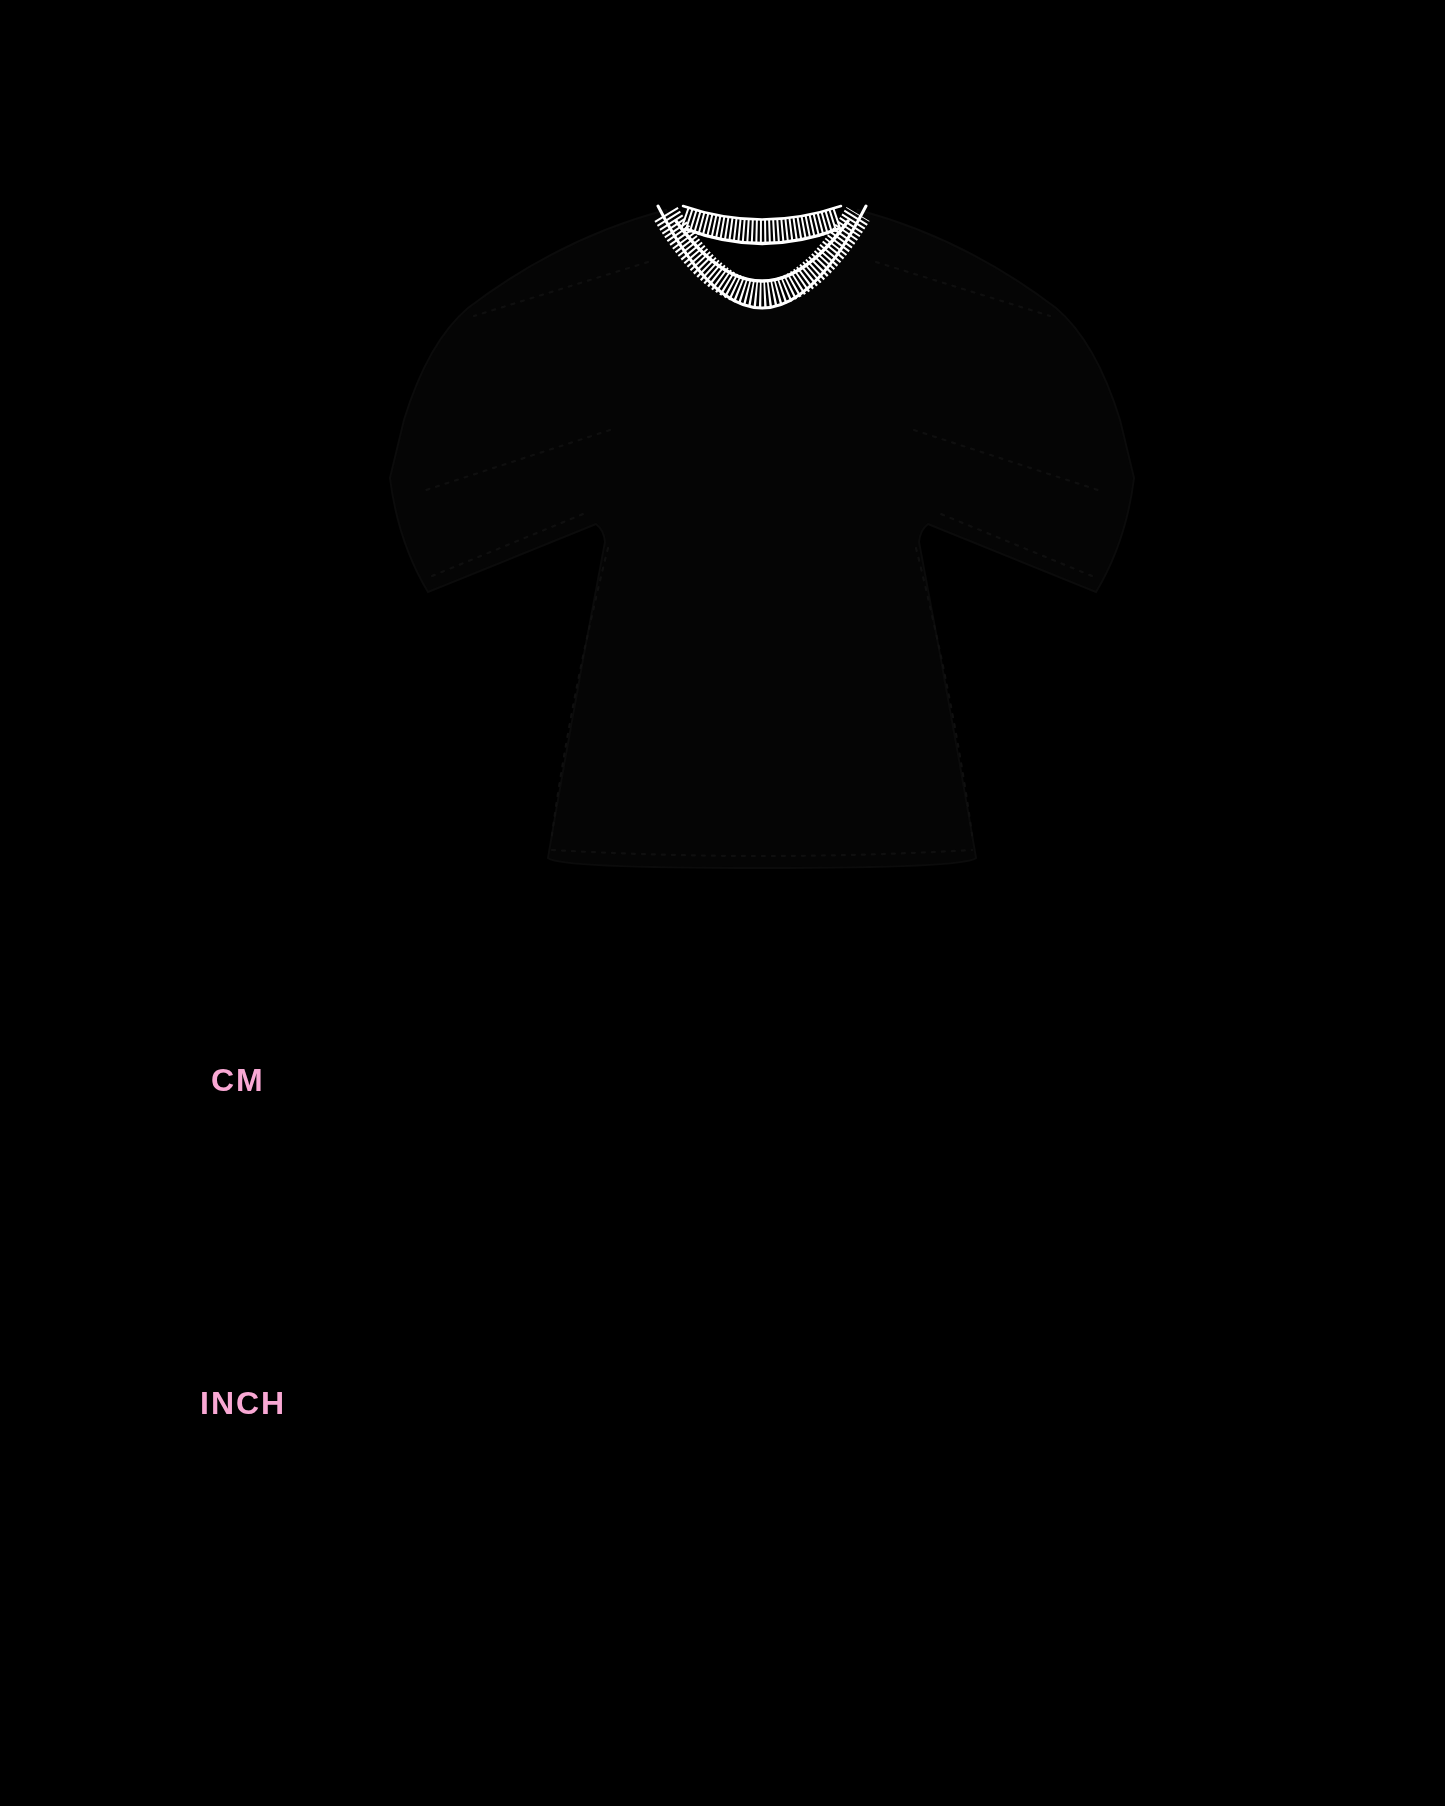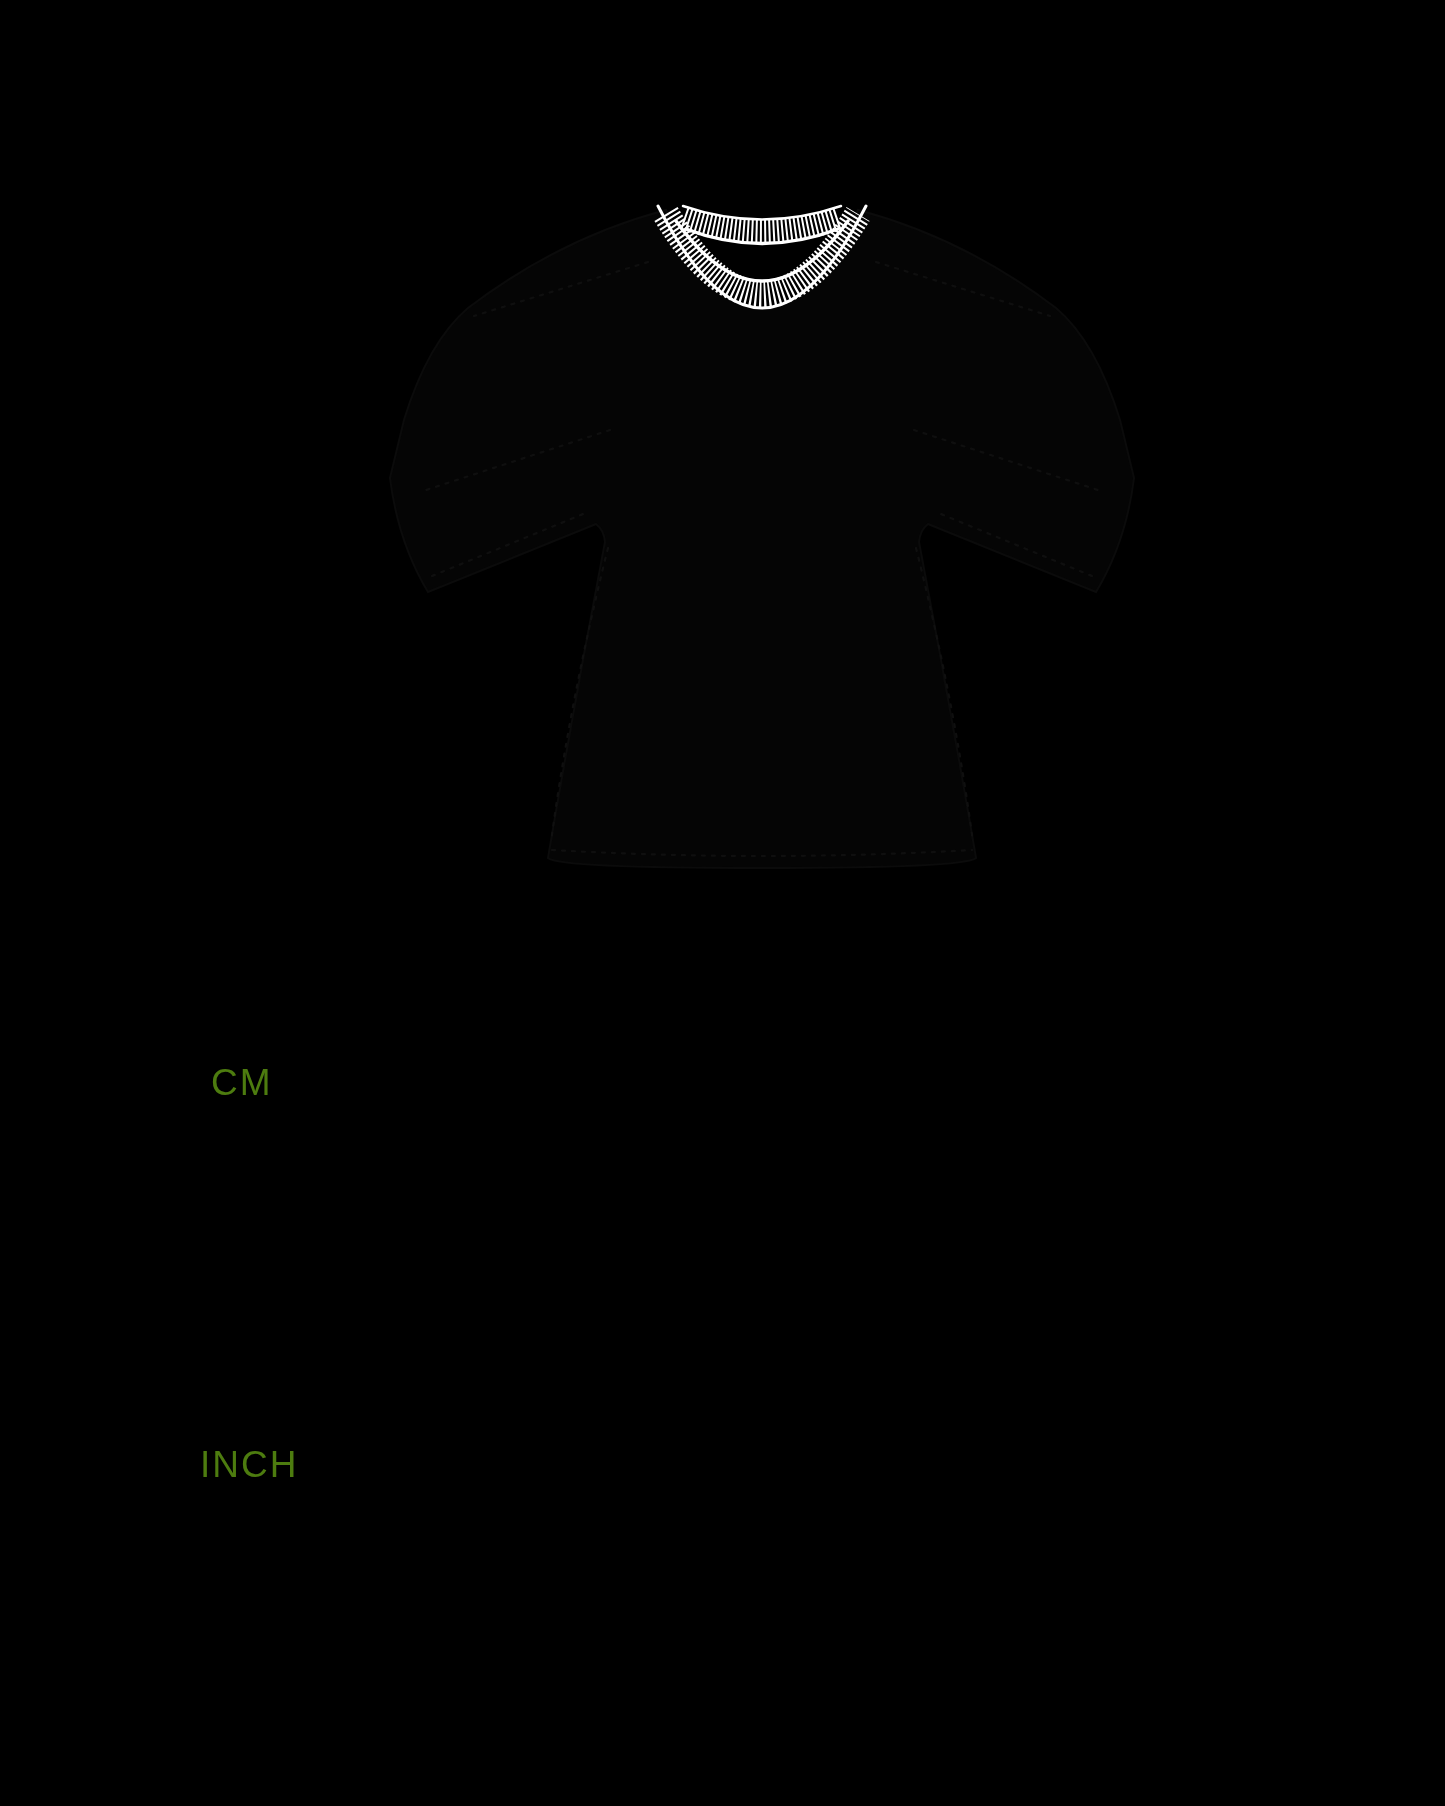--- a/index.html
+++ b/index.html
@@ -43,29 +43,29 @@
   }
   .rib-back  { stroke-width: 24; stroke-dasharray: 2 2.3; }
   .rib-front { stroke-width: 27; stroke-dasharray: 2 2.4; }
   .collar-edge { fill: none; stroke-linecap: round; }
   .edge-back-bottom  { stroke-width: 3.4; }
   .edge-back-top     { stroke-width: 2.4; }
   .edge-front-inner  { stroke-width: 3.4; }
   .edge-front-outer  { stroke-width: 3.0; }
   .unit-label {
     position: absolute;
-    color: #4d7c0f;
-    font-weight: 400;
-    font-size: 37px;
+    color: #f9a8d4;
+    font-weight: 700;
+    font-size: 32px;
     line-height: 1;
     letter-spacing: 2px;
     white-space: nowrap;
   }
   .unit-label.cm   { left: 211px; top: 1064px; }
-  .unit-label.inch { left: 200px; top: 1446px; }
+  .unit-label.inch { left: 200px; top: 1387px; }
 </style>
 </head>
 <body>
 
 <div class="canvas">
 
   <svg class="tee-svg" viewBox="0 0 1445 1806" xmlns="http://www.w3.org/2000/svg">
 
     <path class="tee-body" fill="#050505" d="M 666 210
              Q 560 238 468 308

